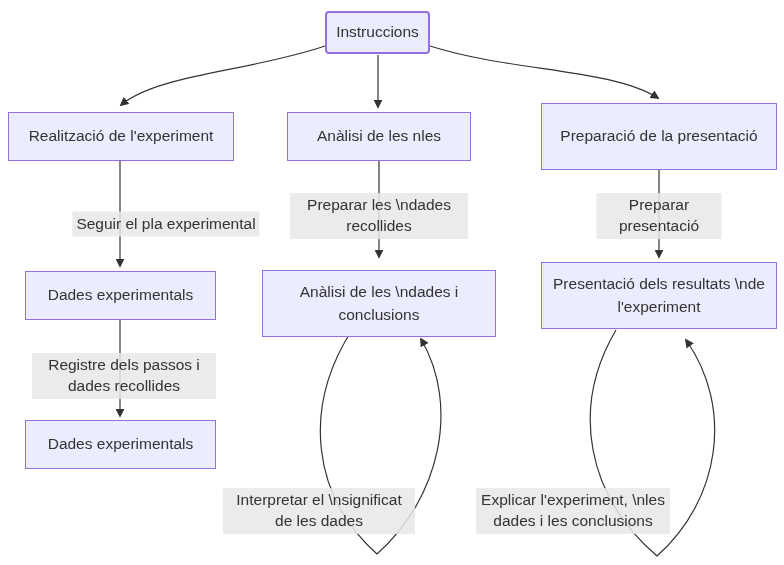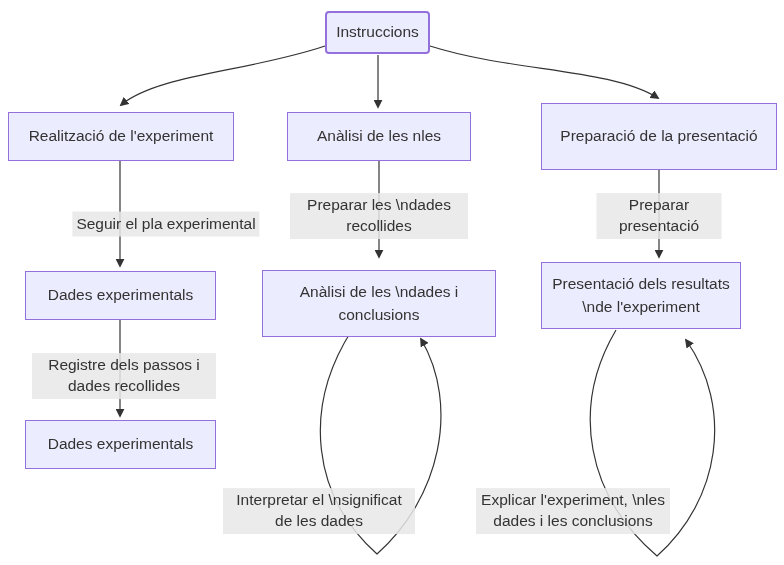--- a/index.html
+++ b/index.html
@@ -51,21 +51,21 @@
     text-align: center;
     padding: 2px 4px;
   }
   
   #node-root       { left: 325px; top: 11px;  width: 105px; height: 43px; }
   #node-c1-step    { left: 8px;   top: 112px; width: 226px; height: 49px; }
   #node-c2-step    { left: 287px; top: 112px; width: 184px; height: 49px; }
   #node-c3-step    { left: 541px; top: 103px; width: 236px; height: 67px; text-align: right; }
   #node-c1-result  { left: 25px;  top: 271px; width: 191px; height: 49px; }
   #node-c2-result  { left: 262px; top: 262px; width: 234px; height: 67px; margin-top: 8px; }
-  #node-c3-result  { left: 541px; top: 262px; width: 200px; height: 67px; }
+  #node-c3-result  { left: 541px; top: 262px; width: 236px; height: 67px; }
   #node-c1-final   { left: 25px;  top: 420px; width: 191px; height: 49px; }
   
   #label-c1-edge1  { left: 120px; top: 224px; margin-left: 46px; }
   #label-c2-edge1  { left: 379px; top: 216px; width: 170px; }
   #label-c3-edge1  { left: 659px; top: 216px; }
   #label-c1-edge2  { left: 124px; top: 376px; width: 176px; }
   #label-c2-loop   { left: 319px; top: 511px; width: 184px; }
   #label-c3-loop   { left: 573px; top: 511px; width: 186px; }
 </style>
 </head>

